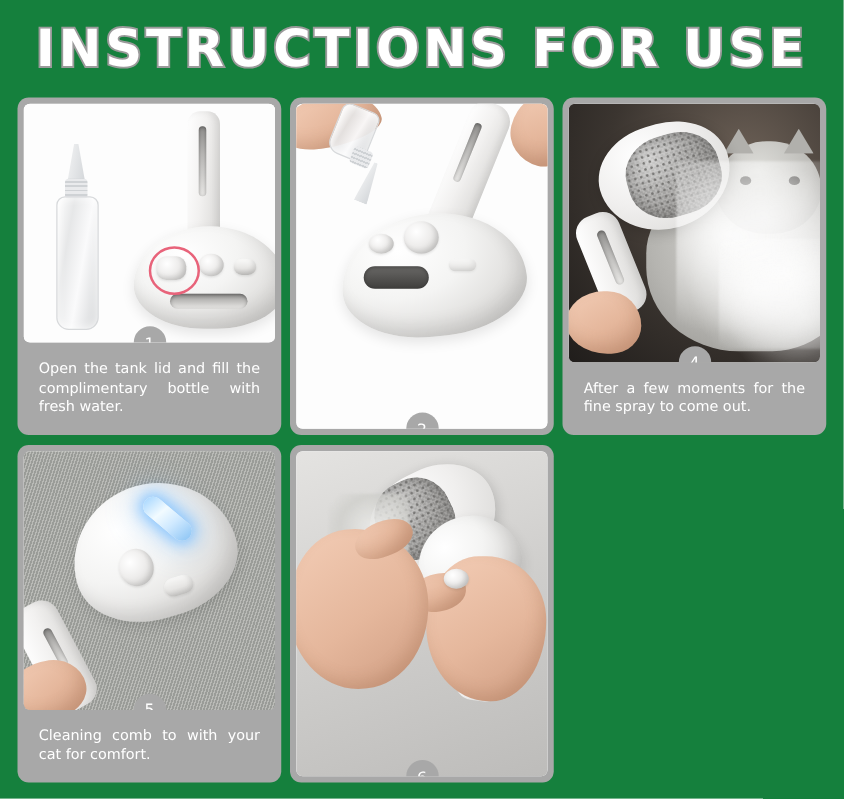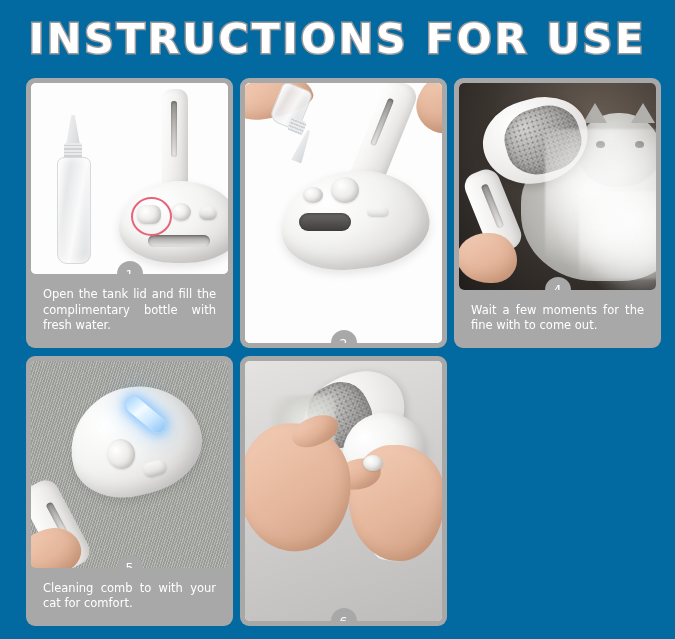--- a/index.html
+++ b/index.html
@@ -11,21 +11,21 @@
     width: 675px;
     height: 639px;
     overflow: hidden;
     font-family: "Liberation Sans", sans-serif;
   }
 
   .page {
     position: relative;
     width: 675px;
     height: 639px;
-    background: #0369a1;
+    background: #15803d;
   }
 
   
   .title-wrap {
     height: 78px;
     display: flex;
     align-items: center;
     justify-content: center;
   }
   .title {
@@ -43,21 +43,20 @@
 
   
   .grid {
     padding: 0 14px;
     display: grid;
     grid-template-columns: 1fr 1fr 1fr;
     grid-template-rows: 1fr 1fr;
     gap: 8px 7px;
     height: 548px;
     box-sizing: border-box;
-    margin-left: 12px;
   }
 
   
   .card {
     position: relative;
     background: #a8a8a8;
     border-radius: 9px;
     padding: 5px;
     box-sizing: border-box;
     display: flex;
@@ -322,21 +321,21 @@
           </div>
           <div class="dev-neck" style="left:16px;top:86px;width:36px;height:84px;transform:rotate(-22deg);"></div>
           <div class="dev-slot" style="left:30px;top:100px;width:7px;height:46px;transform:rotate(-22deg);"></div>
           <div class="hand" style="left:-2px;top:150px;width:60px;height:50px;border-radius:50% 45% 40% 55% / 50% 55% 45% 50%;"></div>
 
           <div class="mist" style="left:86px;top:46px;width:150px;height:150px;"></div>
           <div class="mist" style="left:120px;top:108px;width:110px;height:100px;opacity:.8;"></div>
         </div>
         <div class="step-badge" style="bottom:-13px;">4</div>
       </div>
-      <div class="card-caption">Wait a few moments for the fine with to come out.</div>
+      <div class="card-caption">After a few moments for the fine spray to come out.</div>
     </div>
 
     <div class="card">
       <div class="card-photo">
         <div class="scene bg-fur">
           <div class="dev-base" style="left:38px;top:26px;width:132px;height:108px;transform:rotate(-16deg);"></div>
           <div class="led" style="left:92px;top:46px;width:46px;height:16px;transform:rotate(40deg);"></div>
           <div class="dev-btn-round" style="left:76px;top:78px;width:28px;height:30px;transform:rotate(-16deg);"></div>
           <div class="dev-btn-pill" style="left:112px;top:100px;width:24px;height:15px;transform:rotate(-16deg);opacity:.85;"></div>
           <div class="dev-neck" style="left:6px;top:118px;width:38px;height:92px;transform:rotate(-28deg);"></div>

